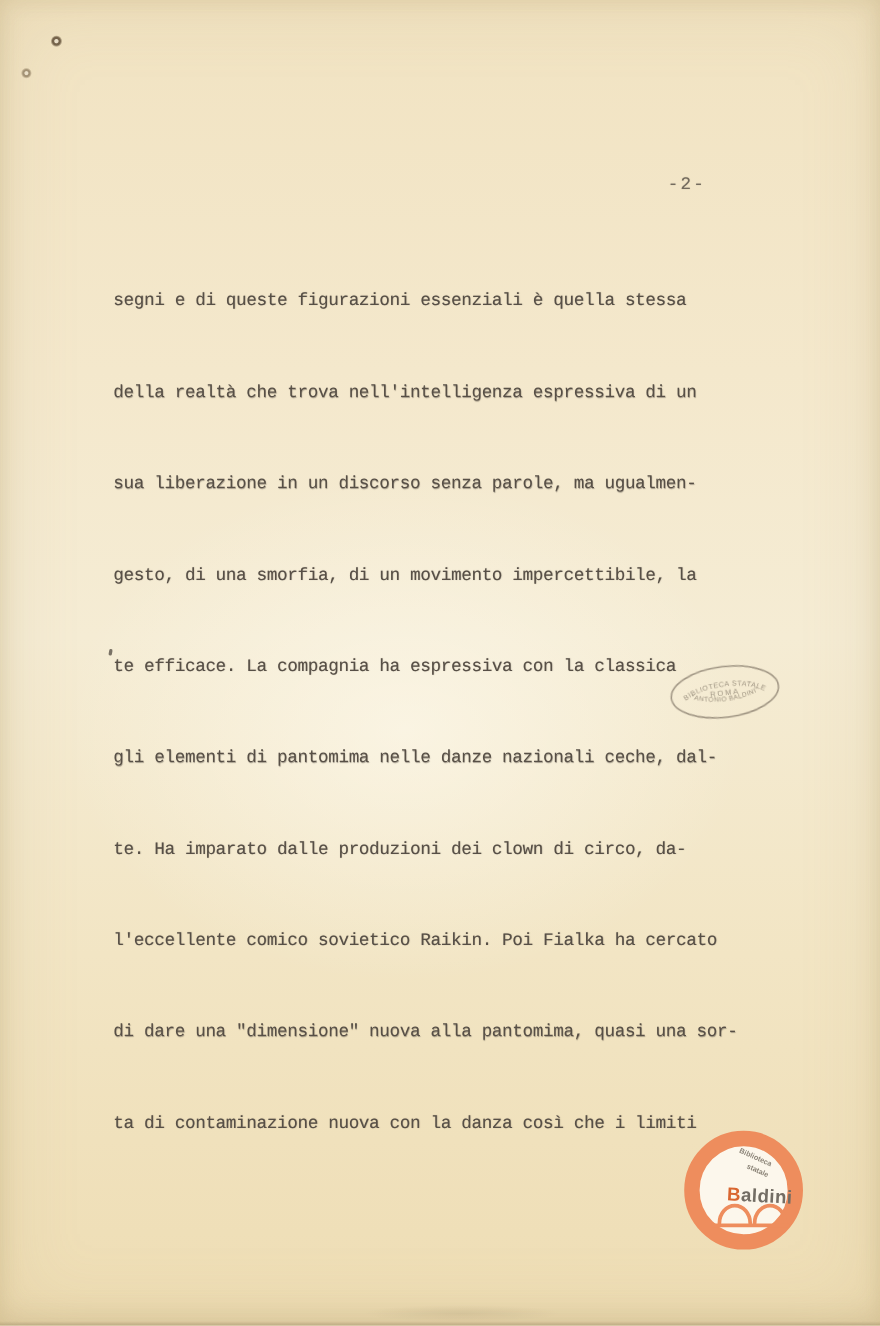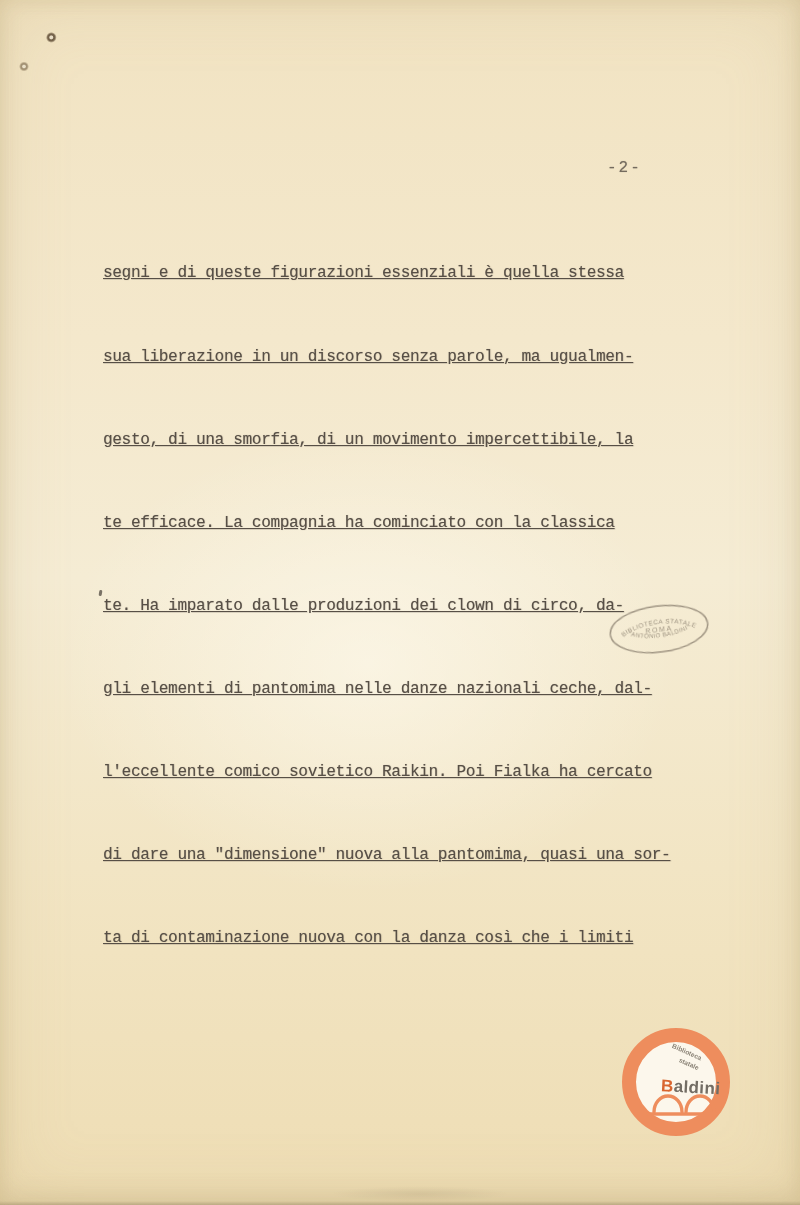--- a/index.html
+++ b/index.html
@@ -29,21 +29,21 @@
     color: #5e564c; letter-spacing: 2px; opacity: 0.85;
     text-shadow: 0 0 1px rgba(94,86,76,0.5);
   }
   .body-text {
     position: absolute; left: 103px; top: 205px; width: 600px;
     font-family: "Liberation Mono", monospace; font-size: 16px;
     line-height: 27.7px; color: #574f46; letter-spacing: -0.3px;
     text-shadow: 0.4px 0.4px 0.8px rgba(87,79,70,0.5);
     white-space: pre;
   }
-  .body-text .line { height: 27.7px; text-decoration: underline; }
+  .body-text .line { height: 27.7px; }
   .stray-mark {
     position: absolute; left: 99px; top: 590px; width: 3px; height: 6px;
     background: #5a5248; border-radius: 2px; transform: rotate(10deg); opacity: 0.8;
   }
   .speck { position: absolute; border-radius: 50%; }
   .speck1 {
     left: 46px; top: 32px; width: 11px; height: 12px;
     background: radial-gradient(circle at 48% 45%, rgba(235,225,205,0.9) 0 1.5px, rgba(92,74,52,0.85) 2.4px 3.6px, rgba(92,74,52,0) 5.4px);
   }
   .speck2 {
@@ -70,25 +70,26 @@
 
 <div class="scan">
 
   <div class="speck speck1"></div>
   <div class="speck speck2"></div>
 
   <div class="page-number">-2-</div>
 
   <div class="body-text">
     <div class="line">segni e di queste figurazioni essenziali è quella stessa</div>
+    <div class="line">della realtà che trova nell'intelligenza espressiva di un</div>
     <div class="line">sua liberazione in un discorso senza parole, ma ugualmen-</div>
     <div class="line">gesto, di una smorfia, di un movimento impercettibile, la</div>
-    <div class="line">te efficace. La compagnia ha cominciato con la classica</div>
+    <div class="line">te efficace. La compagnia ha espressiva con la classica</div>
+    <div class="line">gli elementi di pantomima nelle danze nazionali ceche, dal-</div>
     <div class="line">te. Ha imparato dalle produzioni dei clown di circo, da-</div>
-    <div class="line">gli elementi di pantomima nelle danze nazionali ceche, dal-</div>
     <div class="line">l'eccellente comico sovietico Raikin. Poi Fialka ha cercato</div>
     <div class="line">di dare una "dimensione" nuova alla pantomima, quasi una sor-</div>
     <div class="line">ta di contaminazione nuova con la danza così che i limiti</div>
     
     
   </div>
 
   <div class="stray-mark"></div>
 
   <svg class="stamp" viewBox="0 0 104 52" xmlns="http://www.w3.org/2000/svg">

